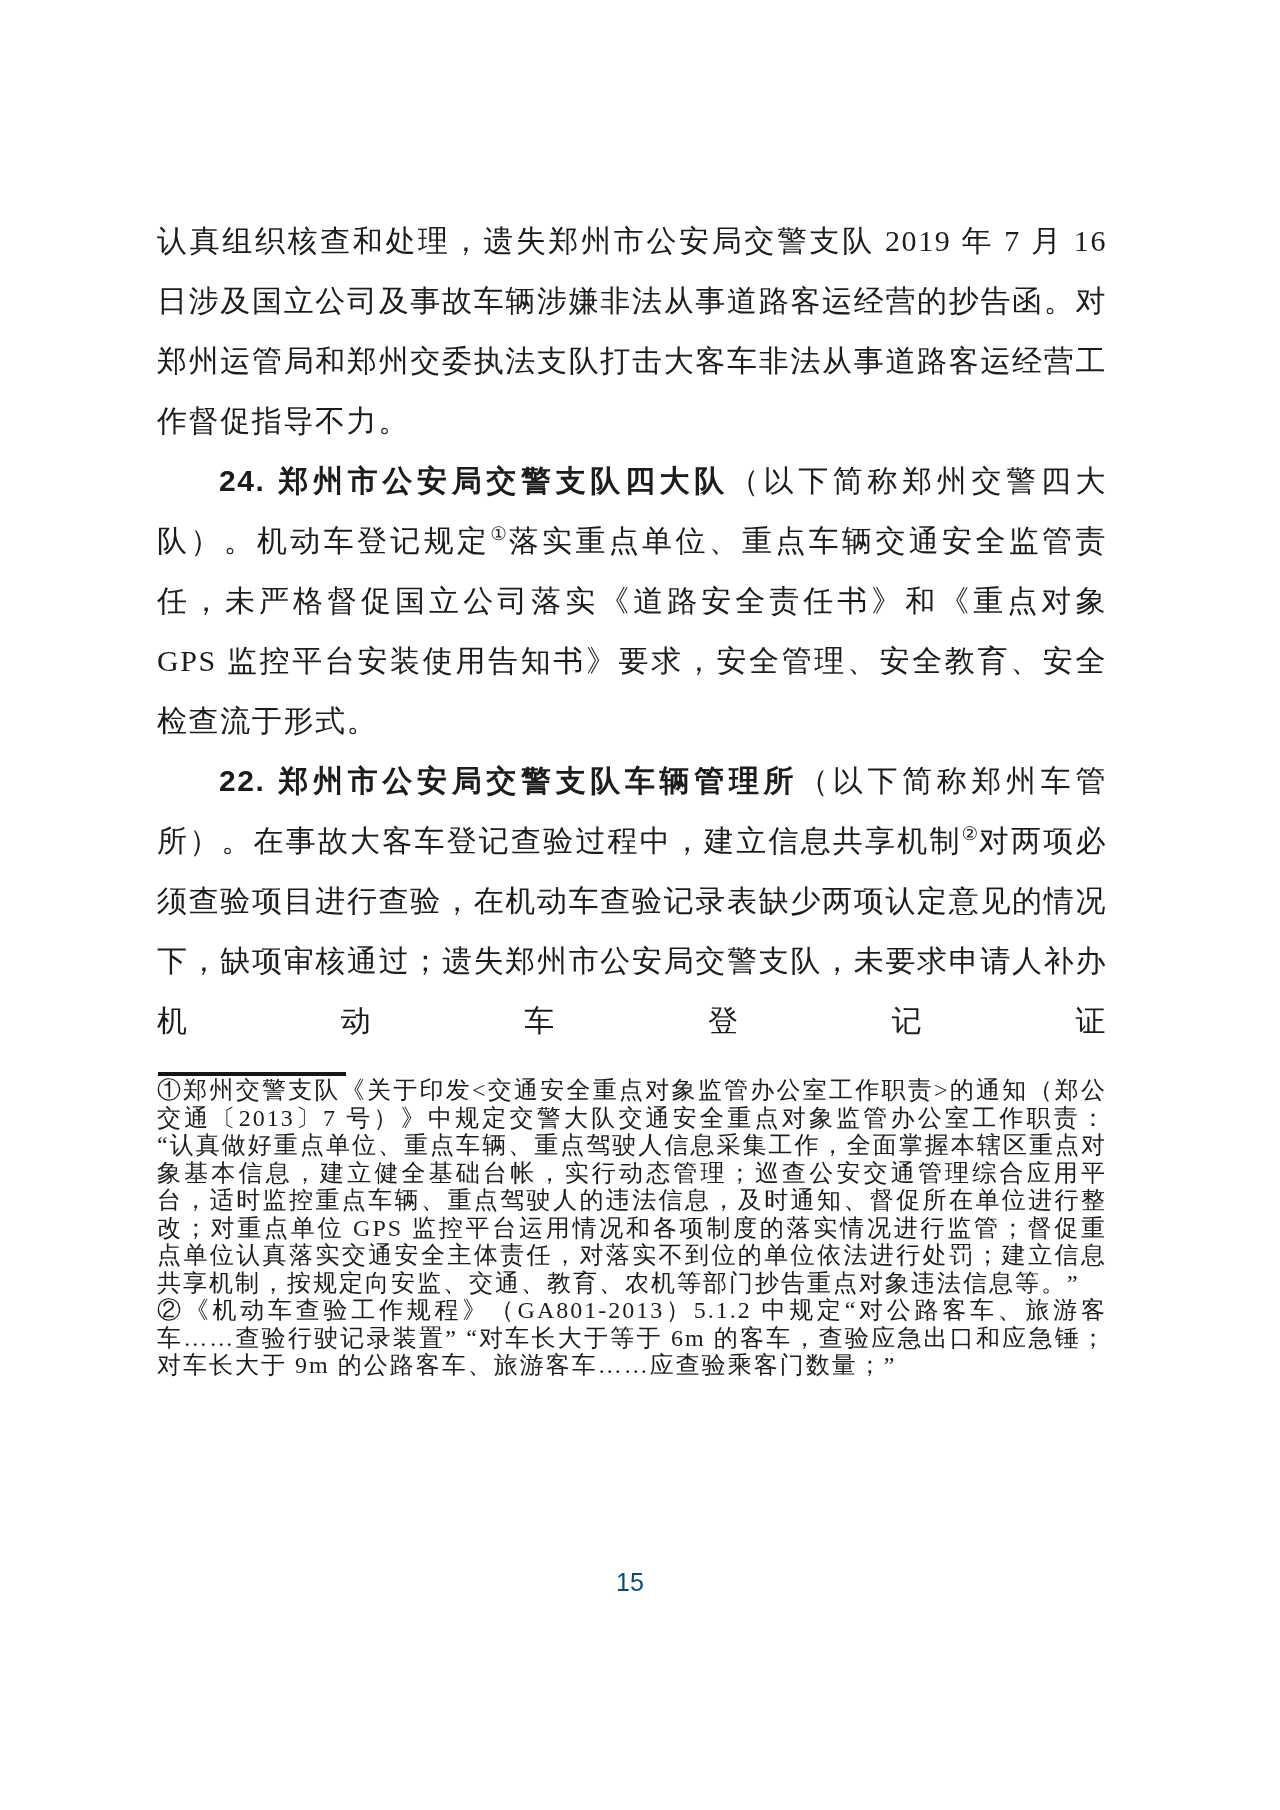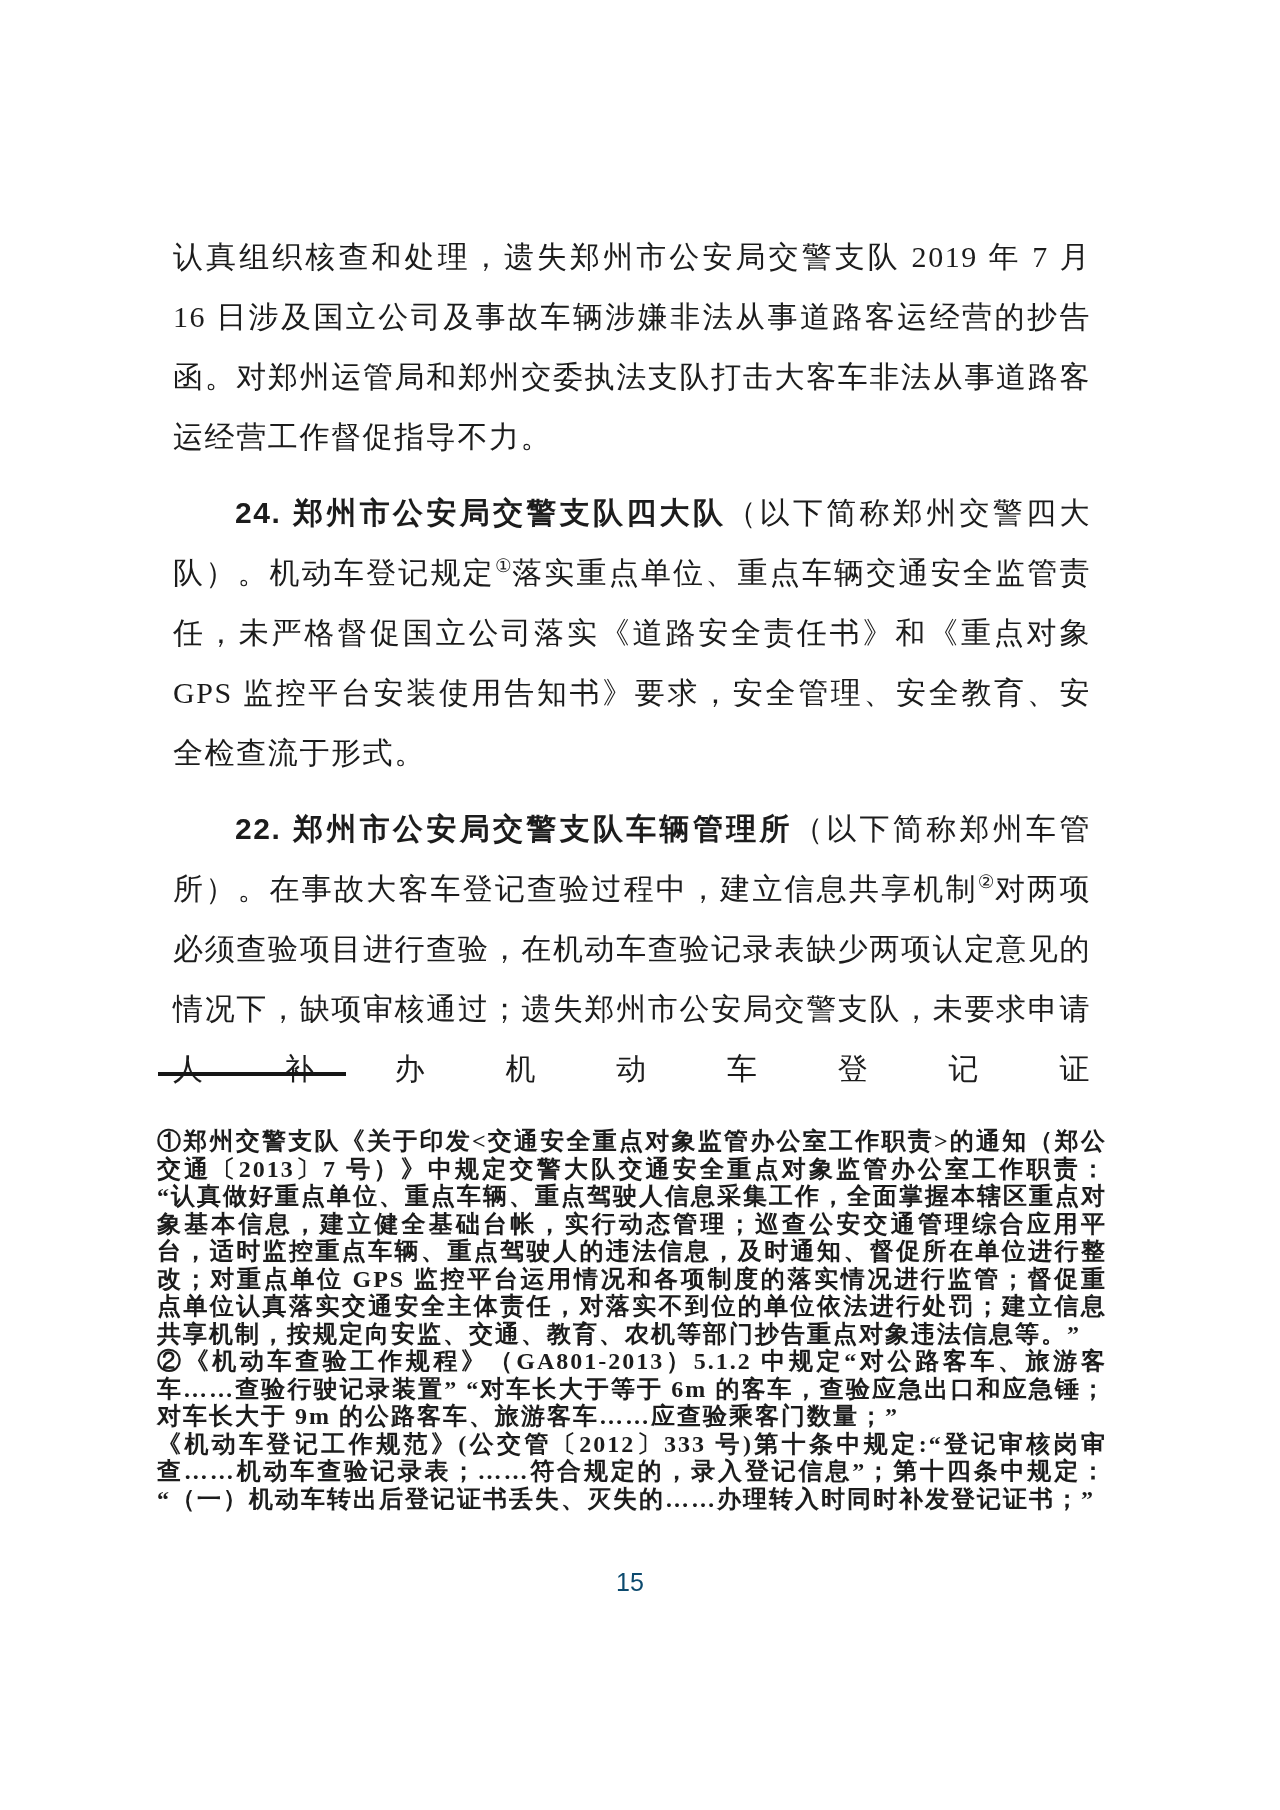--- a/index.html
+++ b/index.html
@@ -16,21 +16,21 @@
     font-family: "Liberation Serif", "DejaVu Serif", serif;
     color: #1c1c1c;
   }
   .body-text {
     position: absolute;
     left: 157px;
     top: 211px;
     width: 950px;
   }
   .body-text p {
-    margin: 16px;
+    margin: 0;
     font-size: 30px;
     line-height: 60px;
     letter-spacing: 1.6px;
     text-align: justify;
   }
   .body-text p.indent {
     text-indent: 62px;
   }
   .body-text p.cont-justify {
     text-align-last: justify;
@@ -49,23 +49,22 @@
     position: absolute;
     left: 158px;
     top: 1072px;
     width: 188px;
     height: 4px;
     background: #161616;
   }
   .footnotes {
     position: absolute;
     left: 157px;
-    top: 1128px;
+    top: 1077px;
     width: 950px;
-    font-weight: bold;
   }
   .footnotes p {
     margin: 0;
     font-size: 24px;
     line-height: 27.5px;
     letter-spacing: 2px;
     text-align: justify;
   }
   .page-number {
     position: absolute;
@@ -89,18 +88,17 @@
     <p class="para indent"><span class="heading">24. 郑州市公安局交警支队四大队</span><span>（以下简称郑州交警四大队）。</span><span>机动车登记规定</span><sup class="ref">①</sup><span>落实重点单位、重点车辆交通安全监管责任，未严格督促国立公司落实《道路安全责任书》和《重点对象 GPS 监控平台安装使用告知书》要求，安全管理、安全教育、安全检查流于形式。</span></p>
 
     <p class="para indent cont-justify"><span class="heading">22. 郑州市公安局交警支队车辆管理所</span><span>（以下简称郑州车管所）。</span><span>在事故大客车登记查验过程中，建立信息共享机制</span><sup class="ref">②</sup><span>对两项必须查验项目进行查验，在机动车查验记录表缺少两项认定意见的情况下，缺项审核通过；遗失郑州市公安局交警支队，未要求申请人补办机动车登记证</span></p>
   </div>
 
   <div class="footnote-rule"></div>
 
   <div class="footnotes">
     <p>①郑州交警支队《关于印发&lt;交通安全重点对象监管办公室工作职责&gt;的通知（郑公交通〔2013〕7 号）》中规定交警大队交通安全重点对象监管办公室工作职责： “认真做好重点单位、重点车辆、重点驾驶人信息采集工作，全面掌握本辖区重点对象基本信息，建立健全基础台帐，实行动态管理；巡查公安交通管理综合应用平台，适时监控重点车辆、重点驾驶人的违法信息，及时通知、督促所在单位进行整改；对重点单位 GPS 监控平台运用情况和各项制度的落实情况进行监管；督促重点单位认真落实交通安全主体责任，对落实不到位的单位依法进行处罚；建立信息共享机制，按规定向安监、交通、教育、农机等部门抄告重点对象违法信息等。”</p>
     <p>②《机动车查验工作规程》（GA801-2013）5.1.2 中规定“对公路客车、旅游客车……查验行驶记录装置” “对车长大于等于 6m 的客车，查验应急出口和应急锤；对车长大于 9m 的公路客车、旅游客车……应查验乘客门数量；”</p>
-    <p>《机动车登记工作规范》(公交管〔2012〕333 号)第十条中规定:“登记审核岗审查……机动车查验记录表；……符合规定的，录入登记信息”；第十四条中规定： “（一）机动车转出后登记证书丢失、灭失的……办理转入时同时补发登记证书；”</p>
   </div>
 
   <div class="page-number">15</div>
 
 </div>
 
 </body></html>

